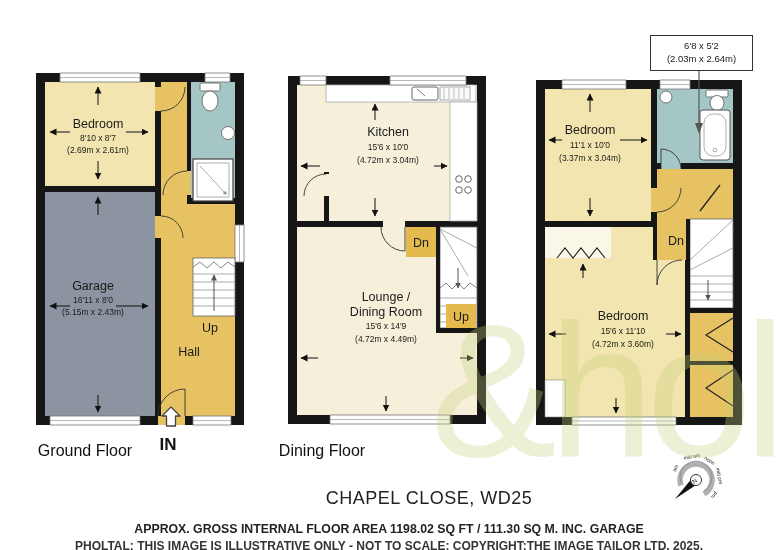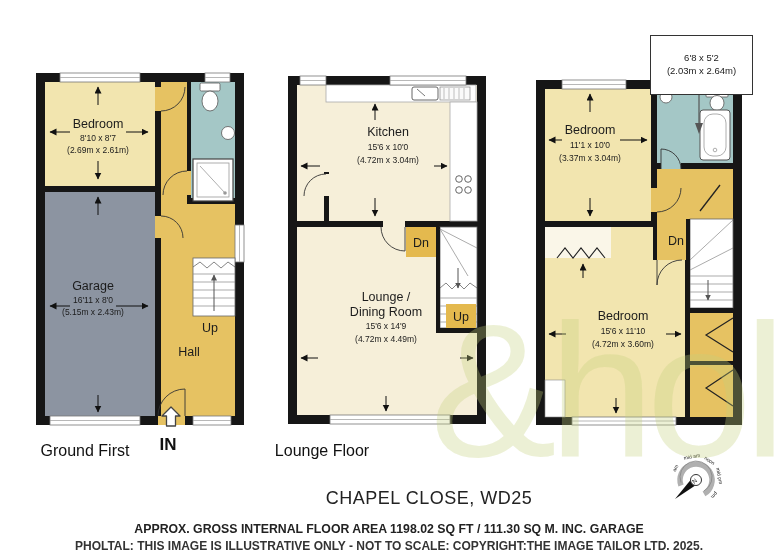--- a/index.html
+++ b/index.html
@@ -16,21 +16,21 @@
   #area-note{position:absolute;left:0;top:522px;width:778px;text-align:center;
              font-size:12.3px;font-weight:600;color:#222;}
   #disclaimer{position:absolute;left:0;top:539px;width:778px;text-align:center;
               font-size:12px;font-weight:600;color:#333;}
   .wm{position:absolute;pointer-events:none;z-index:5;font-weight:400;
       white-space:nowrap;line-height:1;}
   #wm1{left:160px;top:150px;font-size:190px;letter-spacing:-10px;color:rgba(125,130,140,0.20);}
   #wm2{left:430px;top:295px;font-size:190px;letter-spacing:-8px;color:rgba(196,208,124,0.32);}
   #callout{position:absolute;left:650px;top:35px;width:97px;border:1.5px solid #333;
            background:#fff;text-align:center;font-size:9.5px;line-height:1.35;
-           padding:16px 2px;z-index:6;}
+           padding:4px 2px;z-index:6;}
   #in-label{position:absolute;left:145px;top:435px;width:46px;text-align:center;
             font-size:17px;font-weight:bold;color:#111;}
 </style>
 </head>
 <body>
 
 <div id="page">
 
   <svg width="0" height="0" aria-hidden="true">
     <defs>
@@ -304,22 +304,22 @@
     <span>6'8 x 5'2</span><br>
     <span>(2.03m x 2.64m)</span>
   </div>
   <svg style="left:692px;top:69px;" width="14" height="68">
     <line x1="7" y1="0" x2="7" y2="55" stroke="#555" stroke-width="1.2"></line>
     <polygon points="7,65 3,54 11,54" fill="#555"></polygon>
   </svg>
 
   <div class="wm" id="wm2">&amp;holt</div>
 
-  <div class="floor-label" style="left:15px;">Ground First</div>
-  <div class="floor-label" style="left:252px;">Lounge Floor</div>
+  <div class="floor-label" style="left:15px;">Ground Floor</div>
+  <div class="floor-label" style="left:252px;">Dining Floor</div>
 
   <svg style="left:648px;top:436px;" width="100" height="100">
     <path d="M33,49.5 A16,16 0 1 1 56,57.9" fill="none" stroke="#b0b0b0" stroke-width="5.5"></path>
     <path d="M33,49.5 A16,16 0 1 1 56,57.9" fill="none" stroke="#777" stroke-width="0.6" transform="translate(0,-3)"></path>
     <polygon points="27,63 45,41 51,47" fill="#111"></polygon>
     <circle cx="48" cy="44" r="5.5" fill="#fff" stroke="#333" stroke-width="1"></circle>
     <text x="0" y="0" transform="translate(48,46.5) rotate(-40)" font-size="6" text-anchor="middle" fill="#222">N</text>
     <g font-size="5" fill="#444" text-anchor="middle">
       <text transform="translate(28.9,33) rotate(-60)">am</text>
       <text transform="translate(44.2,22.3) rotate(-10)">mid am</text>

